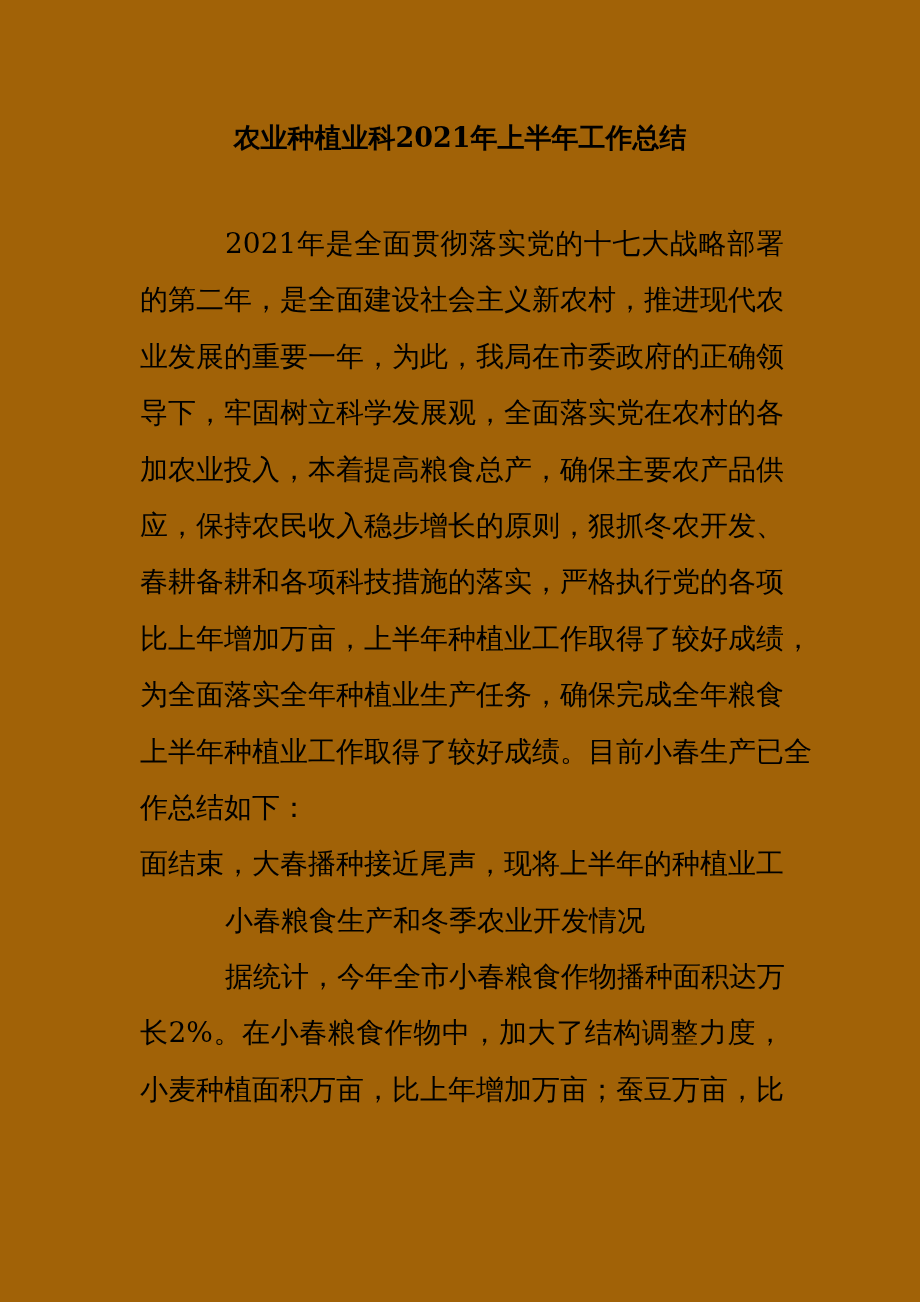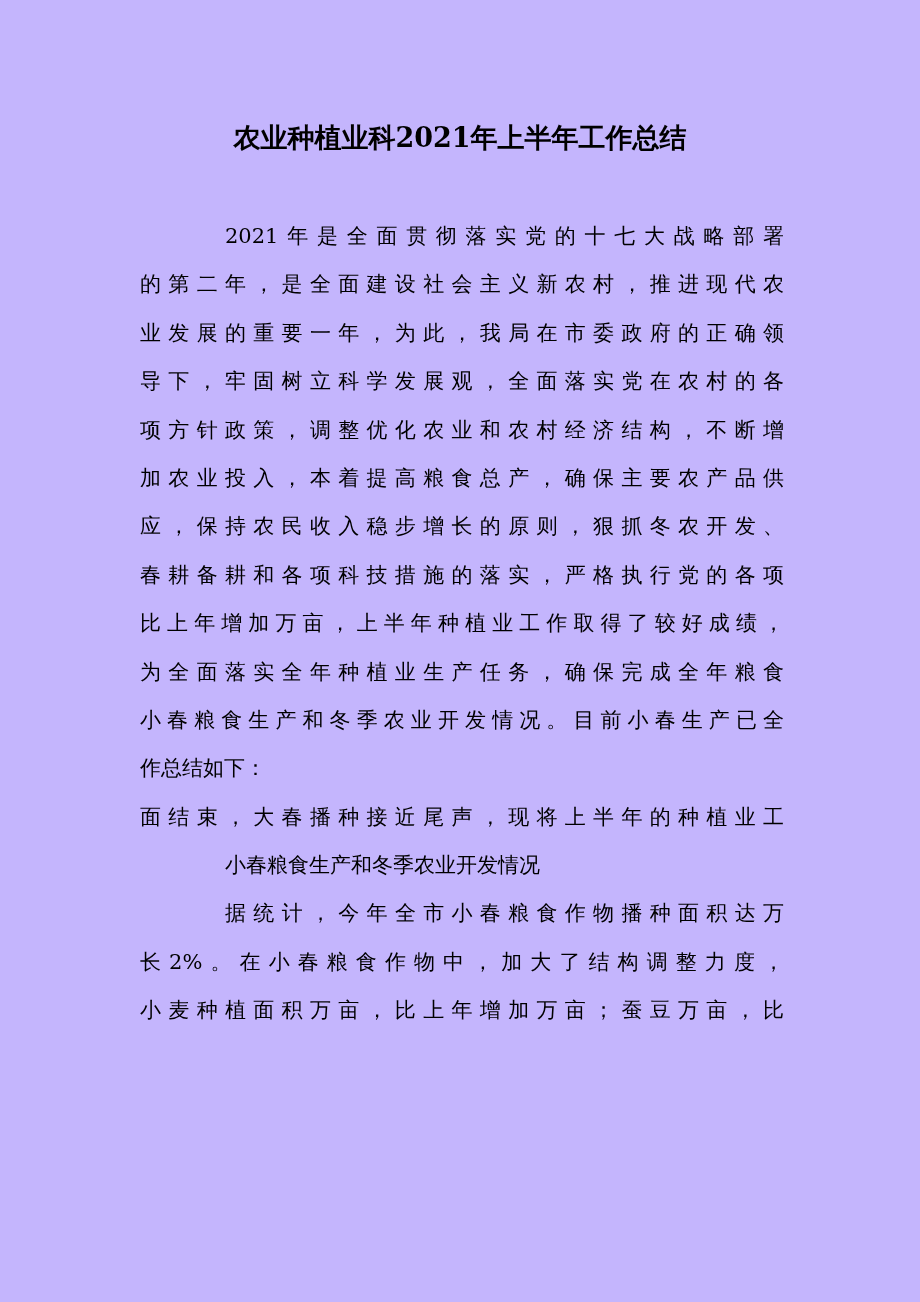--- a/index.html
+++ b/index.html
@@ -14,21 +14,21 @@
       position: relative;
       font-family: "DejaVu Serif", "Liberation Serif", serif;
       color: #000000;
     }
     .page {
       position: absolute;
       left: 0;
       top: 0;
       width: 920px;
       height: 1302px;
-      background: #c4b5fd;
+      background: #a16207;
     }
     .title {
       position: absolute;
       left: 0;
       top: 118px;
       width: 920px;
       text-align: center;
       font-size: 27px;
       font-weight: bold;
       line-height: 40px;
@@ -37,24 +37,25 @@
     .body {
       position: absolute;
       left: 140px;
       top: 212px;
       width: 644px;
     }
     .line {
       display: block;
       height: 48.4px;
       line-height: 48.4px;
-      font-size: 21px;
+      font-size: 28px;
       white-space: nowrap;
       text-align: justify;
       text-align-last: justify;
+      margin-top: 8px;
     }
     .line.last {
       text-align-last: left;
     }
     .line.indent {
       padding-left: 85px;
     }
   </style>
 </head>
 <body>
@@ -62,27 +63,26 @@
 <div class="page">
   <div class="title">农业种植业科2021年上半年工作总结</div>
 
   <div class="body">
 
     <div>
       <span class="line indent">2021年是全面贯彻落实党的十七大战略部署</span>
       <span class="line">的第二年，是全面建设社会主义新农村，推进现代农</span>
       <span class="line">业发展的重要一年，为此，我局在市委政府的正确领</span>
       <span class="line">导下，牢固树立科学发展观，全面落实党在农村的各</span>
-      <span class="line">项方针政策，调整优化农业和农村经济结构，不断增</span>
       <span class="line">加农业投入，本着提高粮食总产，确保主要农产品供</span>
       <span class="line">应，保持农民收入稳步增长的原则，狠抓冬农开发、</span>
       <span class="line">春耕备耕和各项科技措施的落实，严格执行党的各项</span>
       <span class="line">比上年增加万亩，上半年种植业工作取得了较好成绩，</span>
       <span class="line">为全面落实全年种植业生产任务，确保完成全年粮食</span>
-      <span class="line">小春粮食生产和冬季农业开发情况。目前小春生产已全</span>
+      <span class="line">上半年种植业工作取得了较好成绩。目前小春生产已全</span>
       <span class="line last">作总结如下：</span>
       <span class="line">面结束，大春播种接近尾声，现将上半年的种植业工</span>
     </div>
 
 
     <div>
       <span class="line indent last">小春粮食生产和冬季农业开发情况</span>
     </div>
 
     <div>

